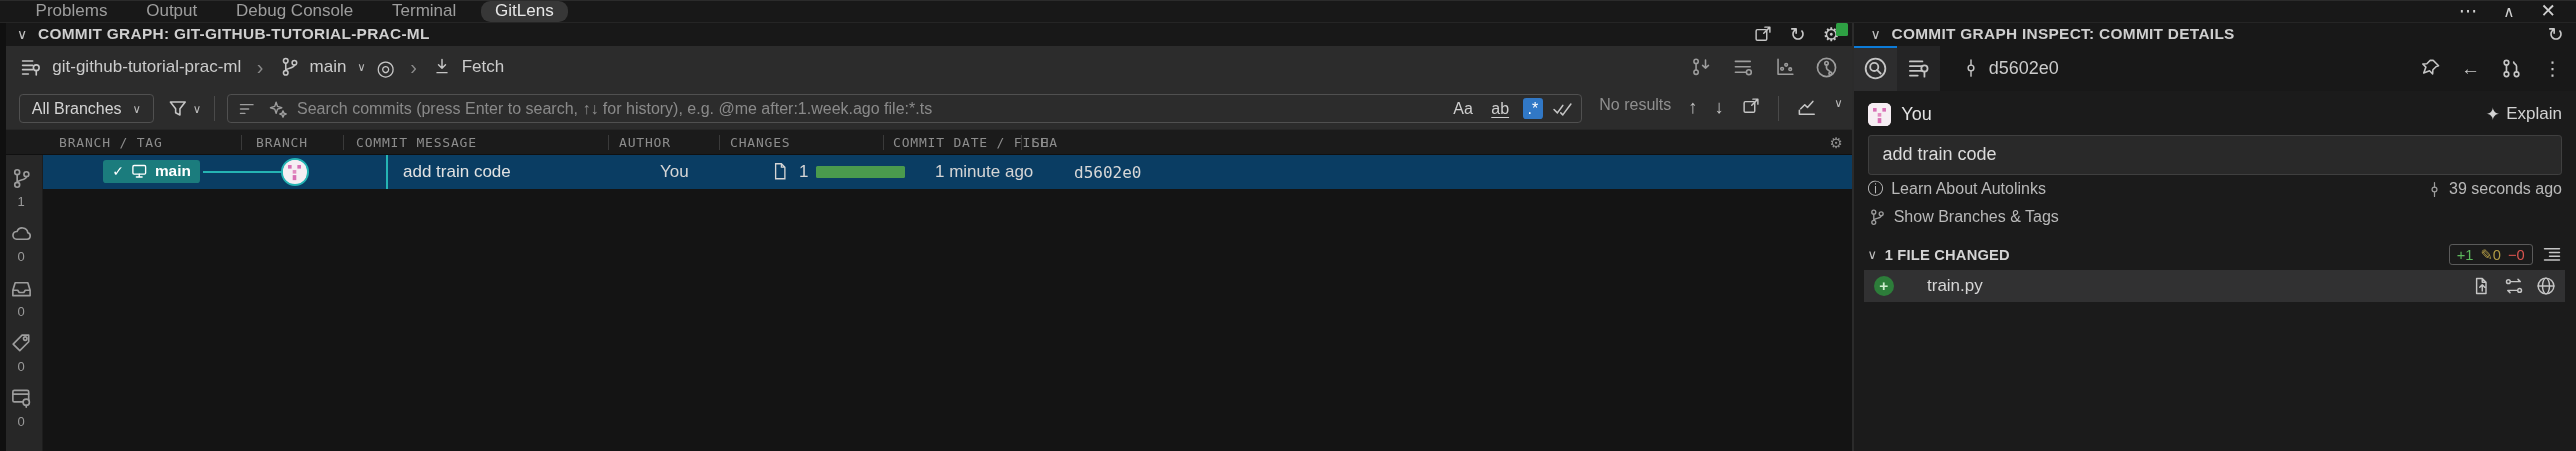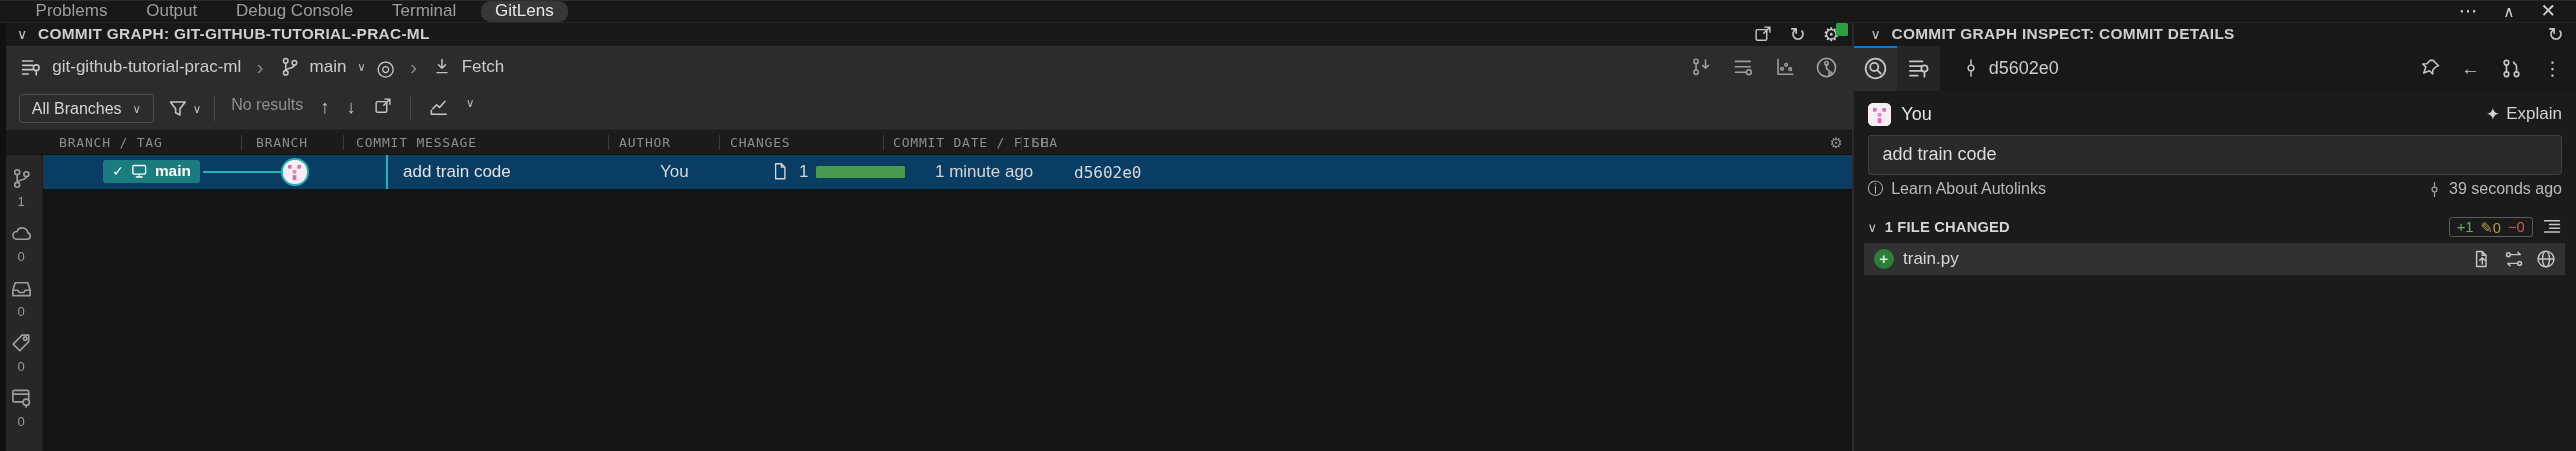--- a/index.html
+++ b/index.html
@@ -96,21 +96,21 @@
   .meta-row .link { display:flex; align-items:center; gap:7.7px; cursor:pointer; }
   .meta-right { margin-left:auto; display:flex; align-items:center; gap:6.2px; color:#b9b9b9;justify-content:space-between; }
   .files-header { margin-top:10.8px; height:28px; display:flex; align-items:center; gap:7.7px; }
   .files-header .chev { font-size:13px; color:#c0c0c0; cursor:pointer; }
   .files-title { font-size:14.7px; font-weight:700; color:#d4d4d4; letter-spacing:0.2px; }
   .fh-right { margin-left:auto; display:flex; align-items:center; gap:9.3px; }
   .stat-pill { display:flex; align-items:center; gap:7px; border:0.8px solid #5b5b5b; border-radius:3.1px; padding:0.8px 7px; font-size:14.7px; }
   .stat-add { color:#5cb85c; } .stat-mod { color:#b09a45; } .stat-del { color:#d9544f; }
   .file-row { margin:1.5px -3.1px 0 -3.1px; height:32px; background:#313132; display:flex; align-items:center; padding:0 9.3px; gap:9.3px; cursor:pointer; }
   .file-status { width:20px; height:20px; border-radius:50%; background:#2d7d3a; color:#cdeccd; display:flex; align-items:center; justify-content:center; font-size:15.4px; font-weight:700; flex:none; }
-  .file-name { font-size:17px; color:#d6d6d6; }
+  .file-name { font-size:17px; color:#d6d6d6;margin-left:24px; }
   .fr-actions { margin-left:auto; display:flex; align-items:center; gap:12.3px; }
 
   .ic { display:inline-flex; align-items:center; justify-content:center; }
   .ic svg { display:block; stroke:#c5c5c5; fill:none; stroke-width:1.15; stroke-linecap:round; stroke-linejoin:round; }
   .ic.dim svg { stroke:#9d9d9d; }
   .mini-chev2 { font-size:11.6px; color:#bbbbbb; }
 </style>
 </head>
 <body>
 
@@ -222,20 +222,41 @@
         </div>
         <div class="funnel-group">
           <span class="ic">
             <svg width="21.6" height="21.6" viewBox="0 0 16 16">
                 <path d="M2.5 3h11L9.6 8v4.6l-3.2-1.7V8z"></path>
               </svg>
           </span>
           <span class="mini-chev2">∨</span>
         </div>
         <div class="vsep"></div>
+        <div class="searchbox">
+          <span class="ic dim">
+            <svg width="20" height="20" viewBox="0 0 16 16">
+                <path d="M2 4.5h10M2 8h6.5M2 11.5h3.5"></path>
+              </svg>
+          </span>
+          <span class="ic dim">
+            <svg width="20" height="20" viewBox="0 0 16 16">
+                <path d="M6.5 2.5 7.6 5.9 11 7 7.6 8.1 6.5 11.5 5.4 8.1 2 7l3.4-1.1zM12 9.5l.7 1.8 1.8.7-1.8.7-.7 1.8-.7-1.8-1.8-.7 1.8-.7z"></path>
+              </svg>
+          </span>
+          <input placeholder="Search commits (press Enter to search, ↑↓ for history), e.g. @me after:1.week.ago file:*.ts" style="">
+          <span class="opt">Aa</span>
+          <span class="opt word">ab</span>
+          <span class="opt regex-active">.*</span>
+          <span class="ic">
+            <svg width="21.6" height="21.6" viewBox="0 0 16 16">
+                <path d="m1.5 8.5 2.5 2.5 4-5.5M6.5 11l1.5 1.5 6-8"></path>
+              </svg>
+          </span>
+        </div>
         <div class="search-meta">
           <span class="noresults">No results</span>
           <span class="arrow-btn">↑</span>
           <span class="arrow-btn">↓</span>
           <span class="ic">
             <svg width="20" height="20" viewBox="0 0 16 16">
                 <rect x="2.5" y="4.5" width="8.5" height="8.5" rx="1"></rect>
                 <path d="M9.5 2.5h4v4M13.3 2.7 8.6 7.4"></path>
               </svg>
           </span>
@@ -445,20 +466,33 @@
             <span class="ic dim">
               <svg width="17" height="17" viewBox="0 0 16 16">
                   <circle cx="8" cy="8" r="2.3"></circle>
                   <path d="M8 1.5v4.2M8 10.3v4.2"></path>
                 </svg>
             </span>
             <span>39 seconds ago</span>
           </span>
         </div>
 
+        <div class="meta-row">
+          <span class="link">
+            <span class="ic dim">
+              <svg width="18.5" height="18.5" viewBox="0 0 16 16">
+                  <circle cx="5" cy="3.6" r="1.7"></circle>
+                  <circle cx="5" cy="12.4" r="1.7"></circle>
+                  <circle cx="11.4" cy="5" r="1.7"></circle>
+                  <path d="M5 5.3v5.4M11.4 6.7c0 2.6-6.4 2.1-6.4 4.1"></path>
+                </svg>
+            </span>
+            <span>Show Branches &amp; Tags</span>
+          </span>
+        </div>
 
         <div class="files-header">
           <span class="chev">∨</span>
           <span class="files-title">1 FILE CHANGED</span>
           <div class="fh-right">
             <span class="stat-pill">
               <span class="stat-add">+1</span>
               <span class="stat-mod"><span>✎</span><span>0</span></span>
               <span class="stat-del">−0</span>
             </span>

